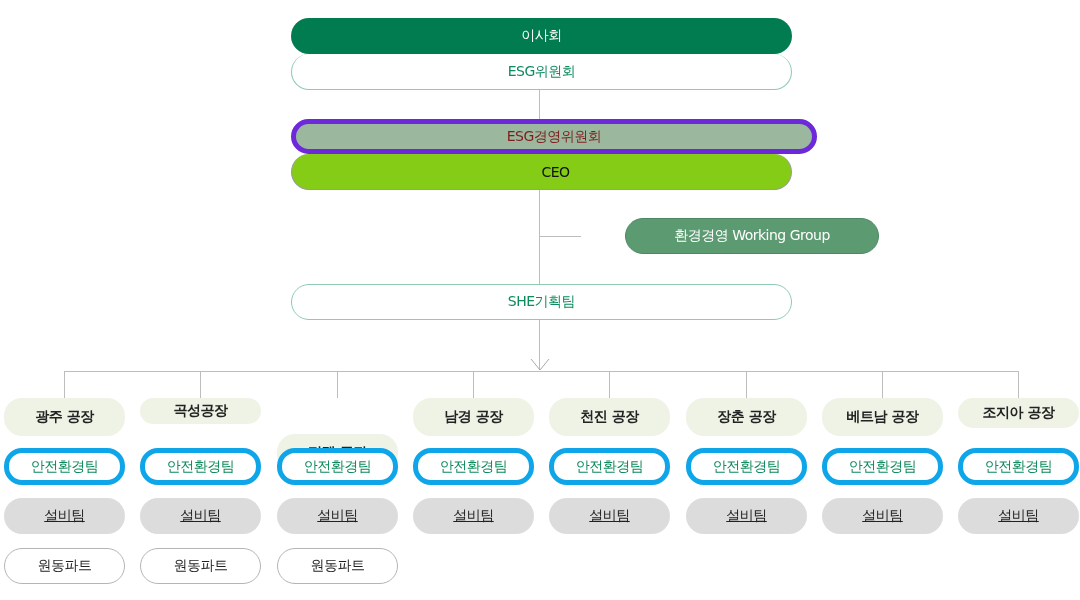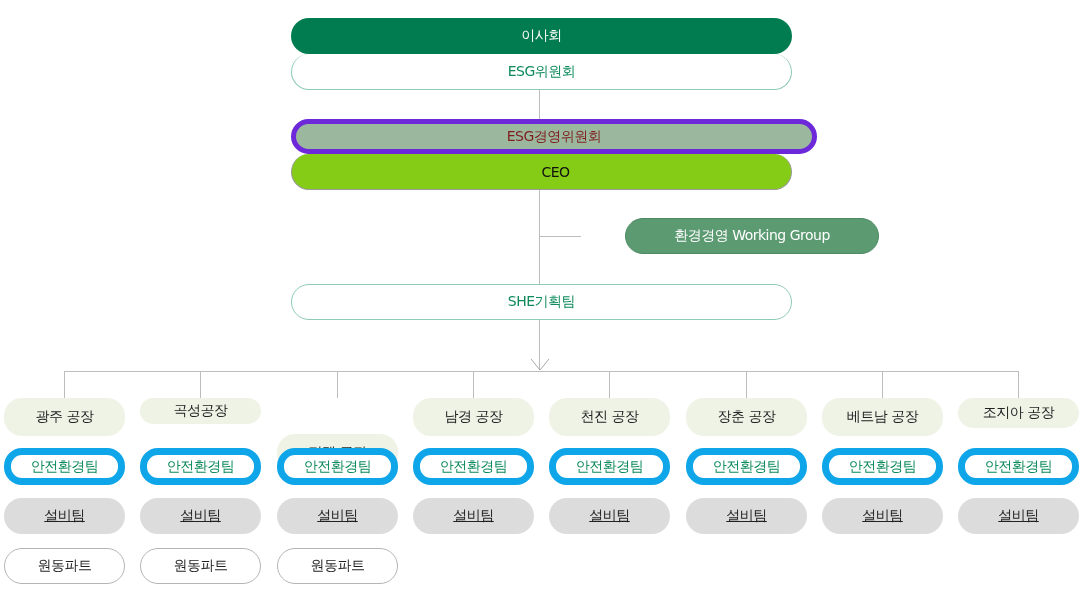--- a/index.html
+++ b/index.html
@@ -5,22 +5,22 @@
   html,body{margin:0;padding:0;background:#fff;}
   body{width:1080px;height:600px;position:relative;overflow:hidden;font-family:"DejaVu Sans","Liberation Sans",sans-serif;}
   .box{position:absolute;box-sizing:border-box;display:flex;align-items:center;justify-content:center;font-size:14px;letter-spacing:-0.5px;border-radius:18px;}
   .board{left:291px;top:18px;width:501px;height:36px;background:#017c50;color:#fff;}
   .esgc{left:291px;top:54px;width:501px;height:36px;background:#fff;border:1px solid #8fcbb3;color:#0e8a5c;border-top:none;}
   .esgm{left:291px;top:119px;width:526px;height:35px;background:#9bb89f;color:#7f1d1d;border:5px solid #6d28d9;}
   .ceo{left:291px;top:154px;width:501px;height:36px;background:#84cc16;border:1px solid #9a9a9a;border-top:none;color:#111;padding-left:28px;}
   .wg{left:581px;top:218px;width:254px;height:36px;background:#5c9a72;color:#fff;border:1px solid #4d8a62;margin-left:44px;}
   .she{left:291px;top:284px;width:501px;height:36px;background:#fff;border:1px solid #8fcbb3;color:#0e8a5c;}
   .line{position:absolute;background:#bdbdbd;}
-  .col .f{background:#eef3e6;color:#222;}
-  .col .s{background:#fff;border:7px solid #0ea5e9;color:#0e8a5c;}
+  .col .f{background:#eef3e6;color:#222;font-weight:bold;}
+  .col .s{background:#fff;border:5px solid #0ea5e9;color:#0e8a5c;}
   .col .e{background:#dcdcdc;color:#222;text-decoration:underline;}
   .col .p{background:#fff;border:1px solid #b5b5b5;color:#222;}
   .arrow{position:absolute;left:530px;top:352px;width:20px;height:20px;}
 </style>
 </head>
 <body>
 
 <div class="line" style="left:539px;top:90px;width:1px;height:29px;"></div>
 <div class="line" style="left:539px;top:189px;width:1px;height:95px;"></div>
 <div class="line" style="left:539px;top:236px;width:42px;height:1px;"></div>

